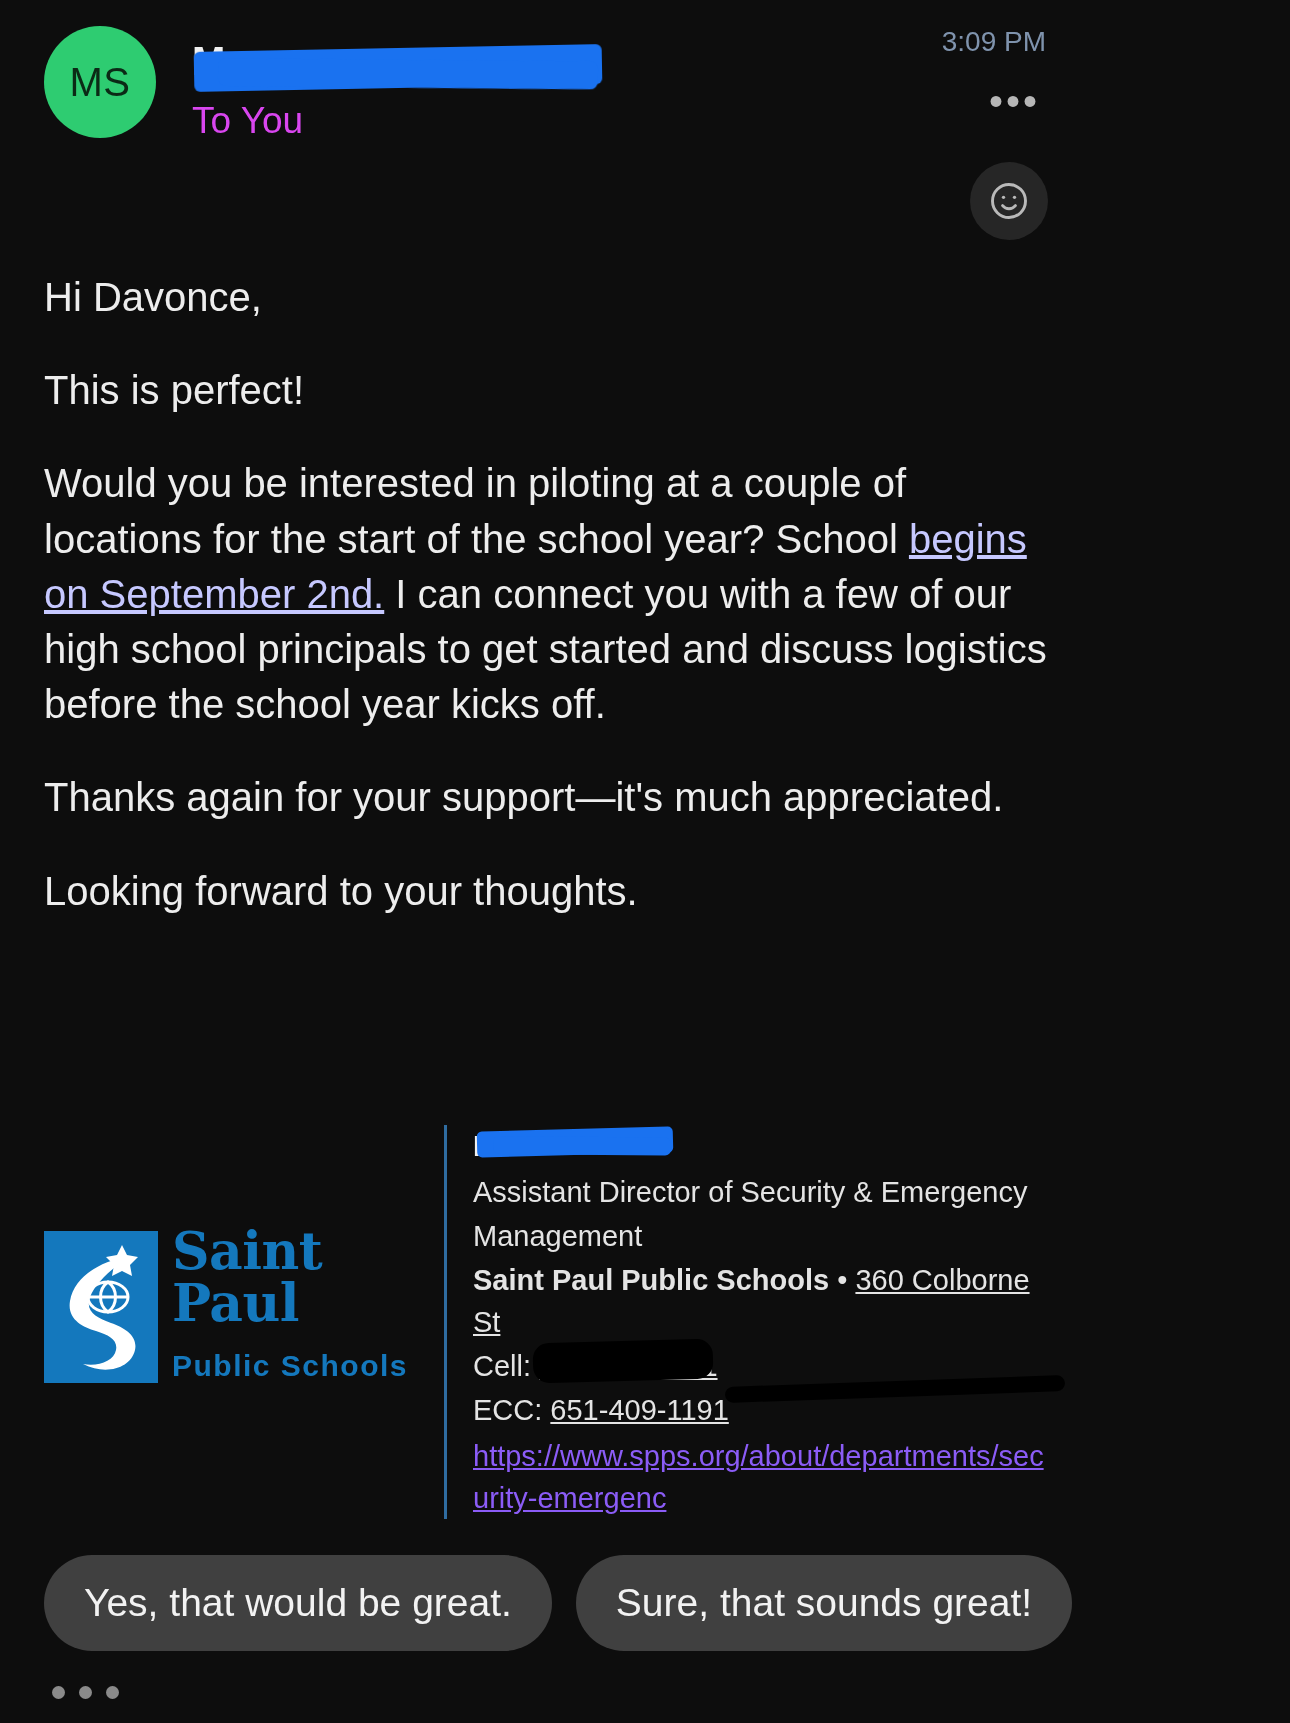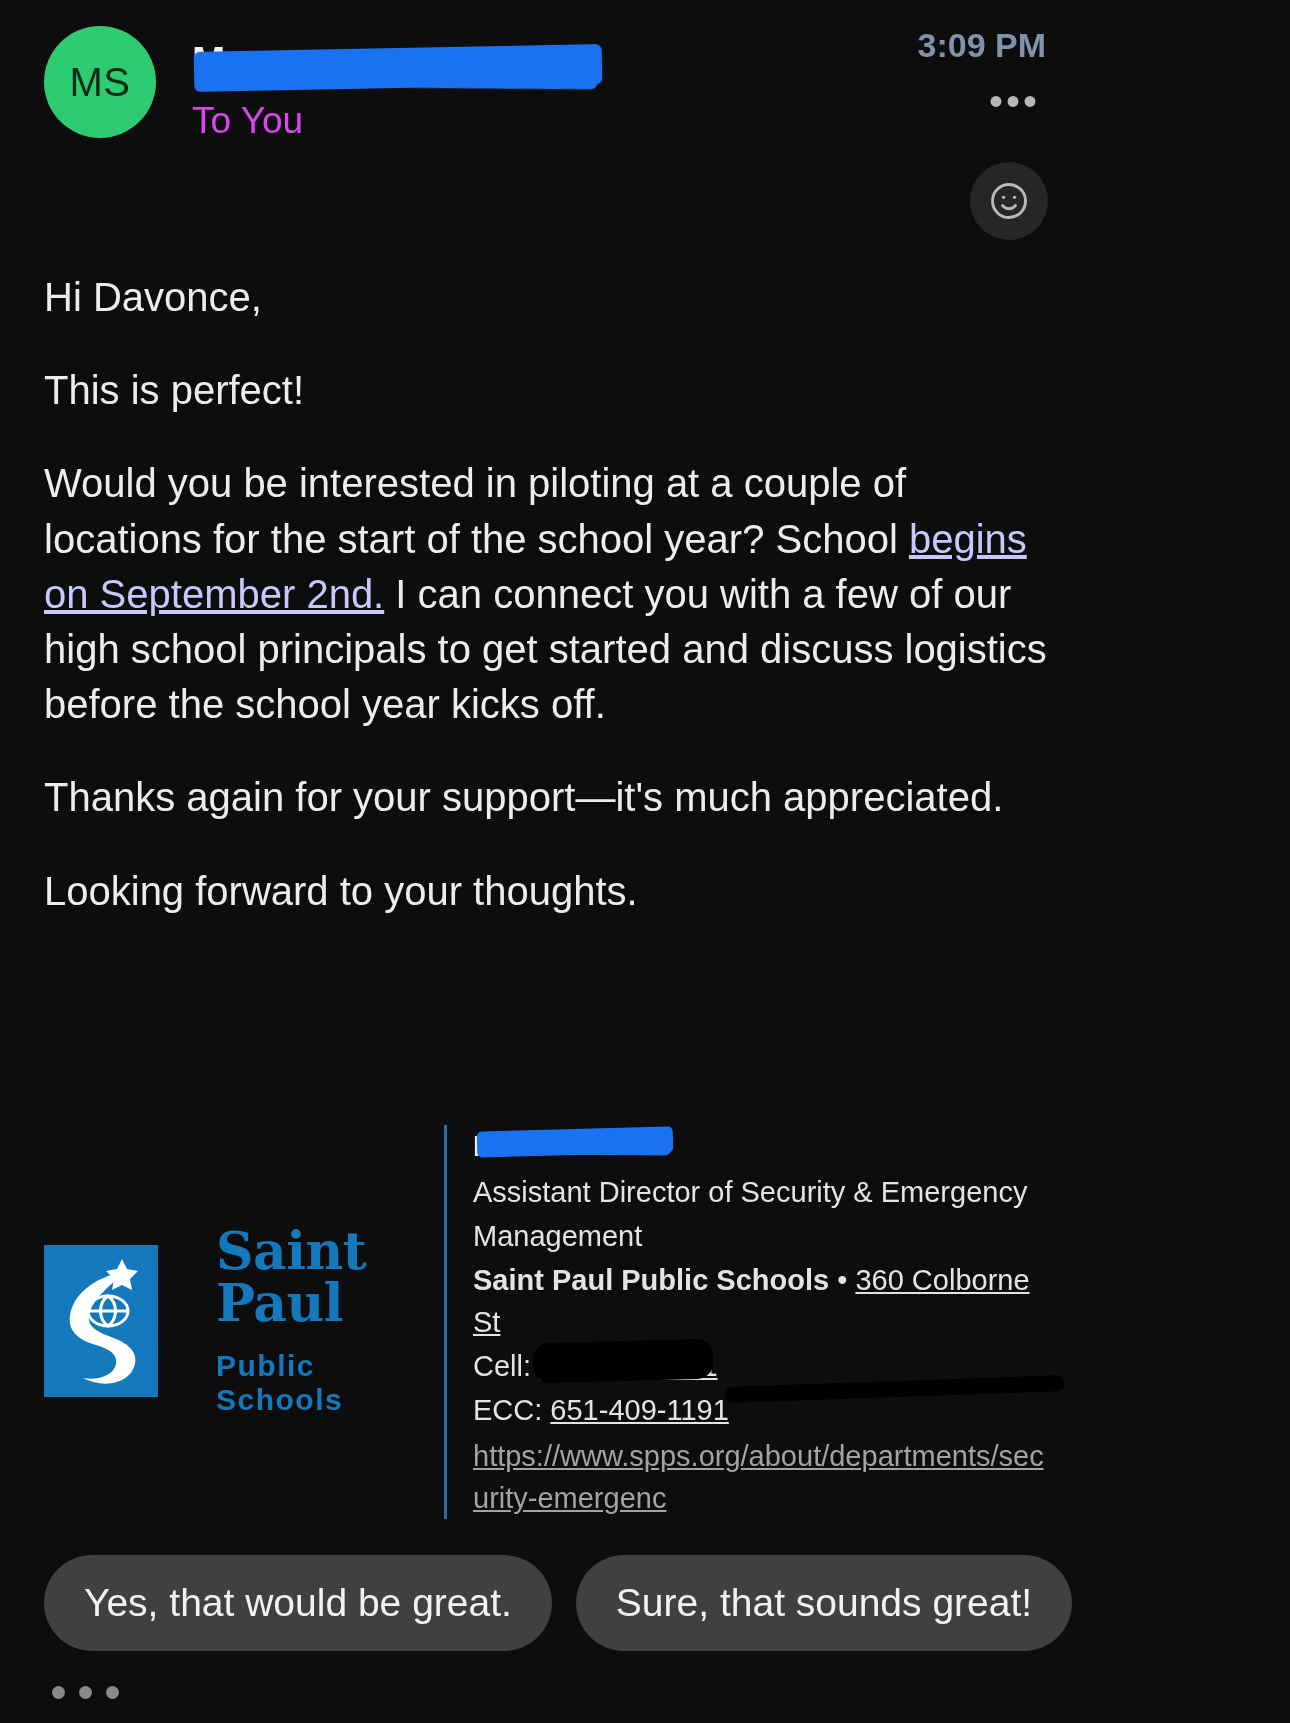--- a/index.html
+++ b/index.html
@@ -82,23 +82,23 @@
   }
   .to-you {
     font-size: 37px;
     color: #d946ef;
     margin-top: 10px;
   }
   .time {
     position: absolute;
     right: 46px;
     top: 26px;
-    font-size: 34px;
+    font-size: 28px;
     color: #7f93ad;
-    font-weight: 700;
+    font-weight: 400;
   }
   .more-dots {
     position: absolute;
     right: 52px;
     top: 86px;
     font-size: 40px;
     color: #b6b6b6;
     letter-spacing: 3px;
     line-height: 30px;
   }
@@ -142,22 +142,21 @@
   .sig-logo {
     width: 400px;
     flex: 0 0 400px;
     display: flex;
     align-items: center;
     justify-content: center;
     padding-top: 100px;
   }
   .logo-wrap {
     display: flex;
-    align-items: center;
-    gap: 44px;
+    align-items: flex-end;
   }
   .logo-mark {
     width: 114px;
     height: 152px;
     background: #1478bd;
     position: relative;
     flex: 0 0 auto;
   }
   .logo-mark svg { position: absolute; left: 0; top: 0; }
   .logo-words {
@@ -219,21 +218,21 @@
     width: 178px;
     height: 18px;
     background: #1a72f0;
     border-radius: 6px;
     transform: rotate(2deg);
   }
   .sig-line { margin-top: 2px; }
   .sig-bold { font-weight: 700; }
   .u { text-decoration: underline; }
   .sig-url {
-    color: #a3a3a3;
+    color: #8b5cf6;
     word-break: break-all;
     display: block;
     margin-top: 4px;
   }
   .cell-row { position: relative; }
   .redact-black {
     position: absolute;
     left: 60px;
     top: -4px;
     width: 180px;

